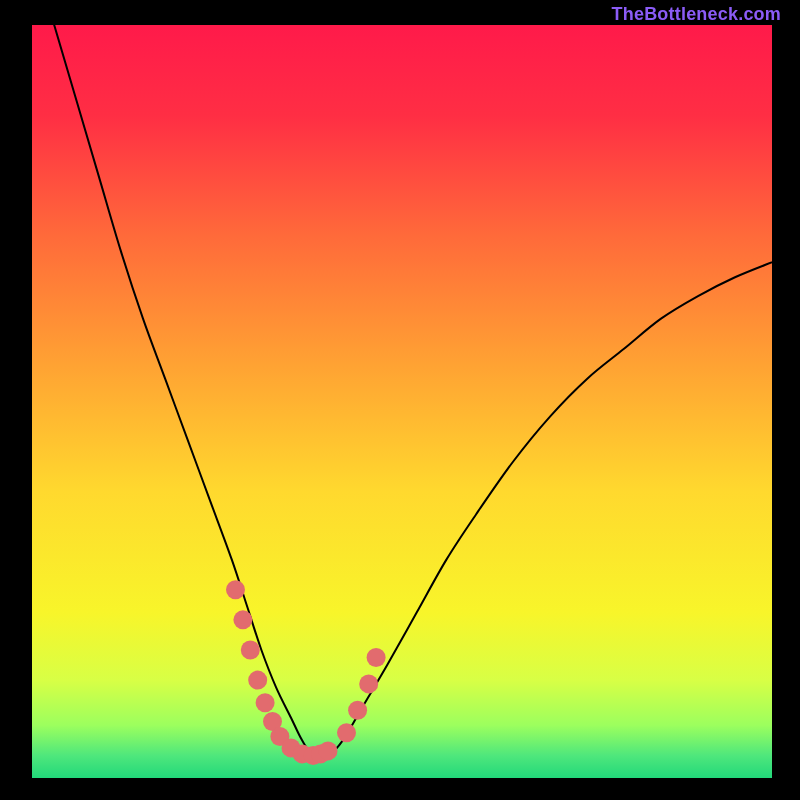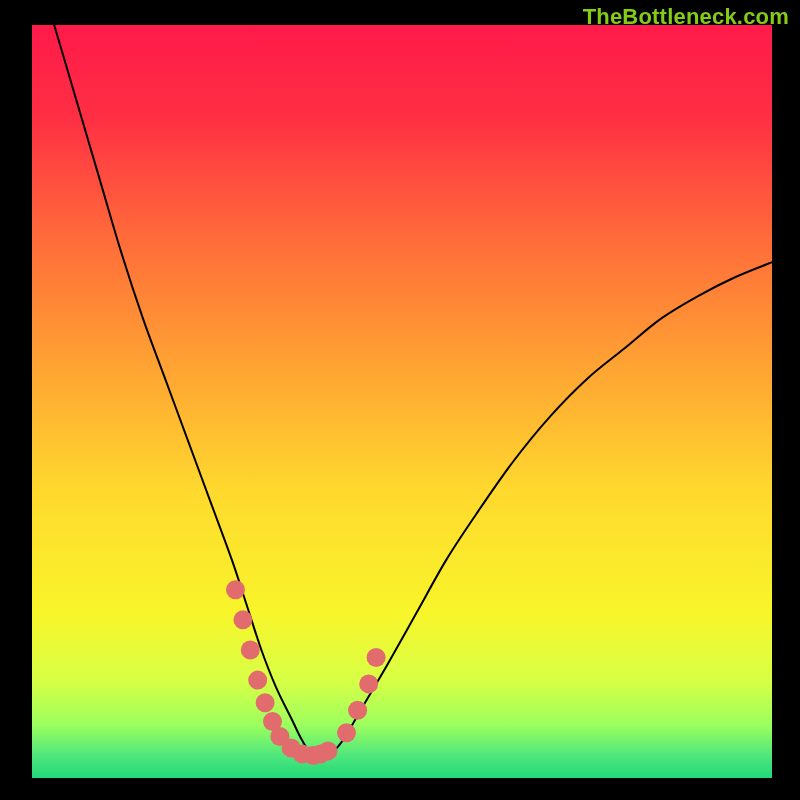--- a/index.html
+++ b/index.html
@@ -12,25 +12,25 @@
   }
   .frame {
     position: relative;
     width: 800px;
     height: 800px;
     background: #000;
   }
   .watermark {
     position: absolute;
     top: 4px;
-    right: 11px;
+    right: 19px;
     font-family: Arial, Helvetica, sans-serif;
-    font-size: 22px;
+    font-size: 18px;
     font-weight: 600;
-    color: #84cc16;
+    color: #8b5cf6;
     letter-spacing: 0.2px;
     z-index: 10;
   }
   svg {
     position: absolute;
     top: 0;
     left: 0;
   }
 </style>
 </head>

